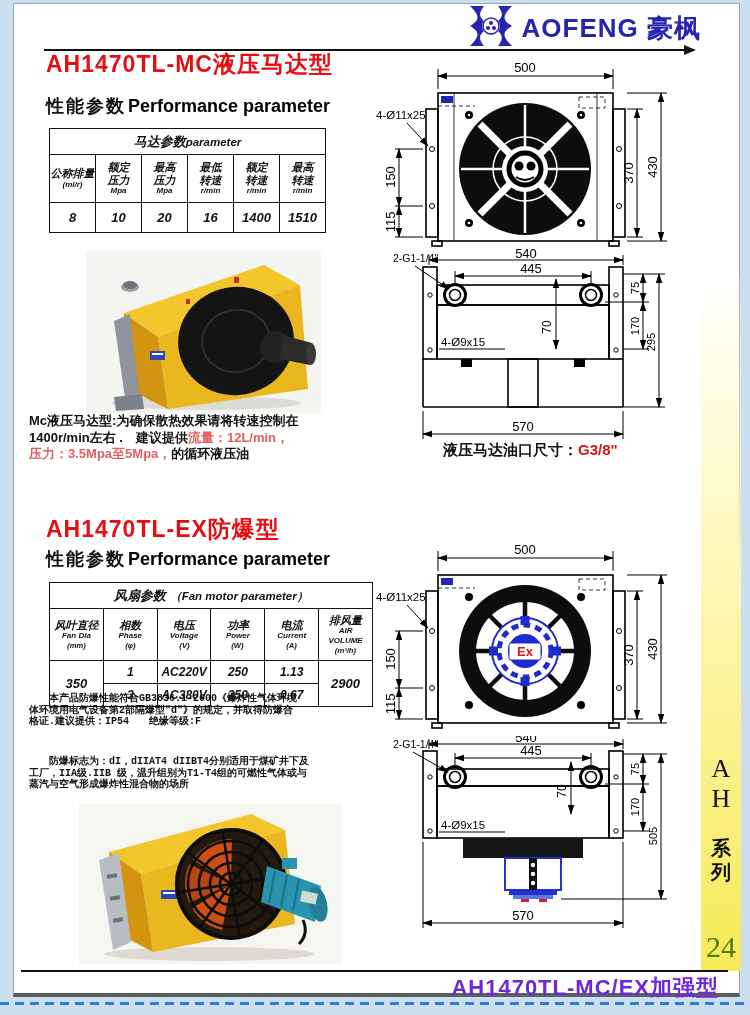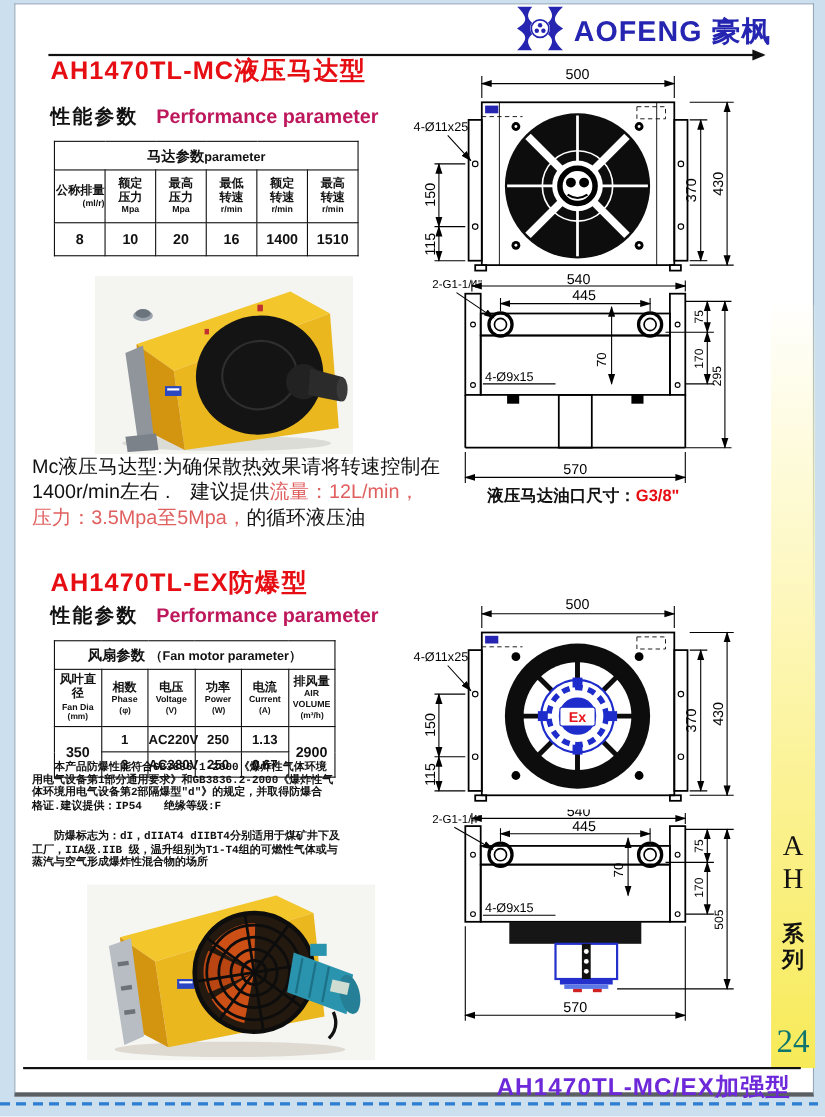--- a/index.html
+++ b/index.html
@@ -11,45 +11,45 @@
   
   .logo{position:absolute;top:2px;right:38px;display:flex;align-items:flex-end;gap:8px;}
   .logo-text{color:#2525b2;font-size:26px;font-weight:bold;letter-spacing:1px;white-space:nowrap;}
   .arrow-line{position:absolute;left:30px;top:45px;width:650px;height:2px;background:#111;}
   .arrow-line:after{content:"";position:absolute;right:-2px;top:-4px;border-left:12px solid #111;
         border-top:5px solid transparent;border-bottom:5px solid transparent;}
   
   .sec-title{position:absolute;color:#e60e13;font-size:23px;font-weight:bold;letter-spacing:1px;white-space:nowrap;}
   .perf{position:absolute;font-size:18px;font-weight:bold;white-space:nowrap;}
   .perf .cn{color:#111;letter-spacing:2px;}
-  .perf .en{color:#be185d;margin-left:16px;}
+  .perf .en{color:#000000;margin-left:2px;}
   
-  table.spec{border-collapse:collapse;table-layout:fixed;}
+  table.spec{border-collapse:collapse;table-layout:fixed;font-style:italic;}
   table.spec td,table.spec th{border:1.6px solid #111;text-align:center;vertical-align:middle;padding:0;color:#111;}
   .cap-cn{font-size:13px;font-weight:bold;}
   .cap-en{font-size:11.5px;font-weight:bold;}
   .hl1{font-size:11px;font-weight:bold;line-height:1.15;}
   .hl2{font-size:8px;font-weight:bold;line-height:1.2;}
   .hl3{font-size:8px;font-weight:bold;line-height:1.2;transform:scale(.95);}
   .val{font-size:13px;font-weight:bold;}
   .val2{font-size:12px;font-weight:bold;}
   
-  .note{position:absolute;font-size:18px;font-weight:normal;line-height:1.28;color:#111;white-space:nowrap;}
+  .note{position:absolute;font-size:13px;font-weight:bold;line-height:1.28;color:#111;white-space:nowrap;}
   .note .red{color:#e06060;}
   .para{position:absolute;font-size:10px;font-weight:bold;line-height:1.16;color:#111;white-space:nowrap;font-family:Liberation Mono, monospace;}
   .port-caption{position:absolute;font-size:15px;font-weight:bold;color:#111;white-space:nowrap;}
   .port-caption .red{color:#e60e13;}
   
   .ystrip{position:absolute;left:687px;top:273px;width:40px;height:694px;
         background:linear-gradient(180deg,rgba(255,253,240,0.15) 0%,#fdf6b2 45%,#f7ea58 100%);}
   .series-letter{position:absolute;left:687px;width:40px;text-align:center;
         font-family:"Liberation Serif",serif;font-size:26px;color:#111;}
   .series-cn{position:absolute;left:687px;width:40px;text-align:center;font-size:20px;font-weight:bold;color:#111;}
   .pagenum{position:absolute;left:687px;width:40px;text-align:center;
-        font-family:"Liberation Serif",serif;font-size:30px;color:#0f766e;}
+        font-family:"Liberation Serif",serif;font-size:30px;color:#4d7c0f;}
   
   .footer-line{position:absolute;left:7px;top:966px;width:707px;height:2px;background:#111;}
   .footer-model{position:absolute;right:20px;top:969px;font-size:22px;font-weight:bold;color:#6d28d9;
         letter-spacing:1px;white-space:nowrap;}
   .dashed-bottom{position:absolute;left:0;top:1002px;width:750px;height:3px;
         background:repeating-linear-gradient(90deg,#2e7fd2 0 9px,transparent 9px 15px);}
   svg text{font-family:"Liberation Sans",sans-serif;}
 </style>
 </head>
 <body>
@@ -75,21 +75,21 @@
     <div class="perf" style="left:32px;top:90px;">
       <span class="cn">性能参数</span><span class="en">Performance  parameter</span>
     </div>
 
     <table class="spec abs" style="left:35px;top:124px;width:277px;">
       <tbody>
           <tr style="height:26px;">
         <th colspan="6"><span class="cap-cn">马达参数</span><span class="cap-en">parameter</span></th>
       </tr>
       <tr style="height:48px;">
-        <th style="width:64px;text-align:right;">
+        <th style="width:64px;">
               <div class="hl1">公称排量</div>
               <div class="hl2">(ml/r)</div>
             </th>
         <th style="width:42px;">
               <div class="hl1">额定</div>
               <div class="hl1">压力</div>
               <div class="hl2">Mpa</div>
             </th>
         <th style="width:42px;">
               <div class="hl1">最高</div>
@@ -284,21 +284,21 @@
 
     <div class="port-caption" style="left:429px;top:437px;">
       <span>液压马达油口尺寸：</span><span class="red">G3/8"</span>
     </div>
 
     <div class="sec-title" style="left:32px;top:510px;">AH1470TL-EX防爆型</div>
     <div class="perf" style="left:32px;top:543px;">
       <span class="cn">性能参数</span><span class="en">Performance  parameter</span>
     </div>
 
-    <table class="spec abs" style="left:35px;top:578px;width:256px;">
+    <table class="spec abs" style="left:35px;top:578px;width:324px;">
       <tbody>
           <tr style="height:26px;">
         <th colspan="6"><span class="cap-cn">风扇参数</span> <span class="cap-en">（Fan motor parameter）</span></th>
       </tr>
       <tr style="height:52px;">
         <th style="width:64px;">
               <div class="hl1">风叶直径</div>
               <div class="hl2">Fan Dia</div>
               <div class="hl3">(mm)</div>
             </th>
@@ -341,21 +341,20 @@
         <td class="val2">3</td>
         <td class="val2">AC380V</td>
         <td class="val2">250</td>
         <td class="val2">0.67</td>
       </tr>
     </tbody>
       </table>
 
     <div class="para" style="left:15px;top:689px;">
       <div>　　本产品防爆性能符合GB3836.1-2000《爆炸性气体环境</div>
-      <div>用电气设备第1部分通用要求》和GB3836.2-2000《爆炸性气</div>
       <div>体环境用电气设备第2部隔爆型"d"》的规定，并取得防爆合</div>
       <div>格证.建议提供：IP54　　绝缘等级:F</div>
     </div>
     <div class="para" style="left:15px;top:752px;">
       <div>　　防爆标志为：dI，dIIAT4 dIIBT4分别适用于煤矿井下及</div>
       <div>工厂，IIA级.IIB 级，温升组别为T1-T4组的可燃性气体或与</div>
       <div>蒸汽与空气形成爆炸性混合物的场所</div>
     </div>
 
     <svg class="abs" style="left:65px;top:800px;" width="262" height="160" viewBox="0 0 262 160">

